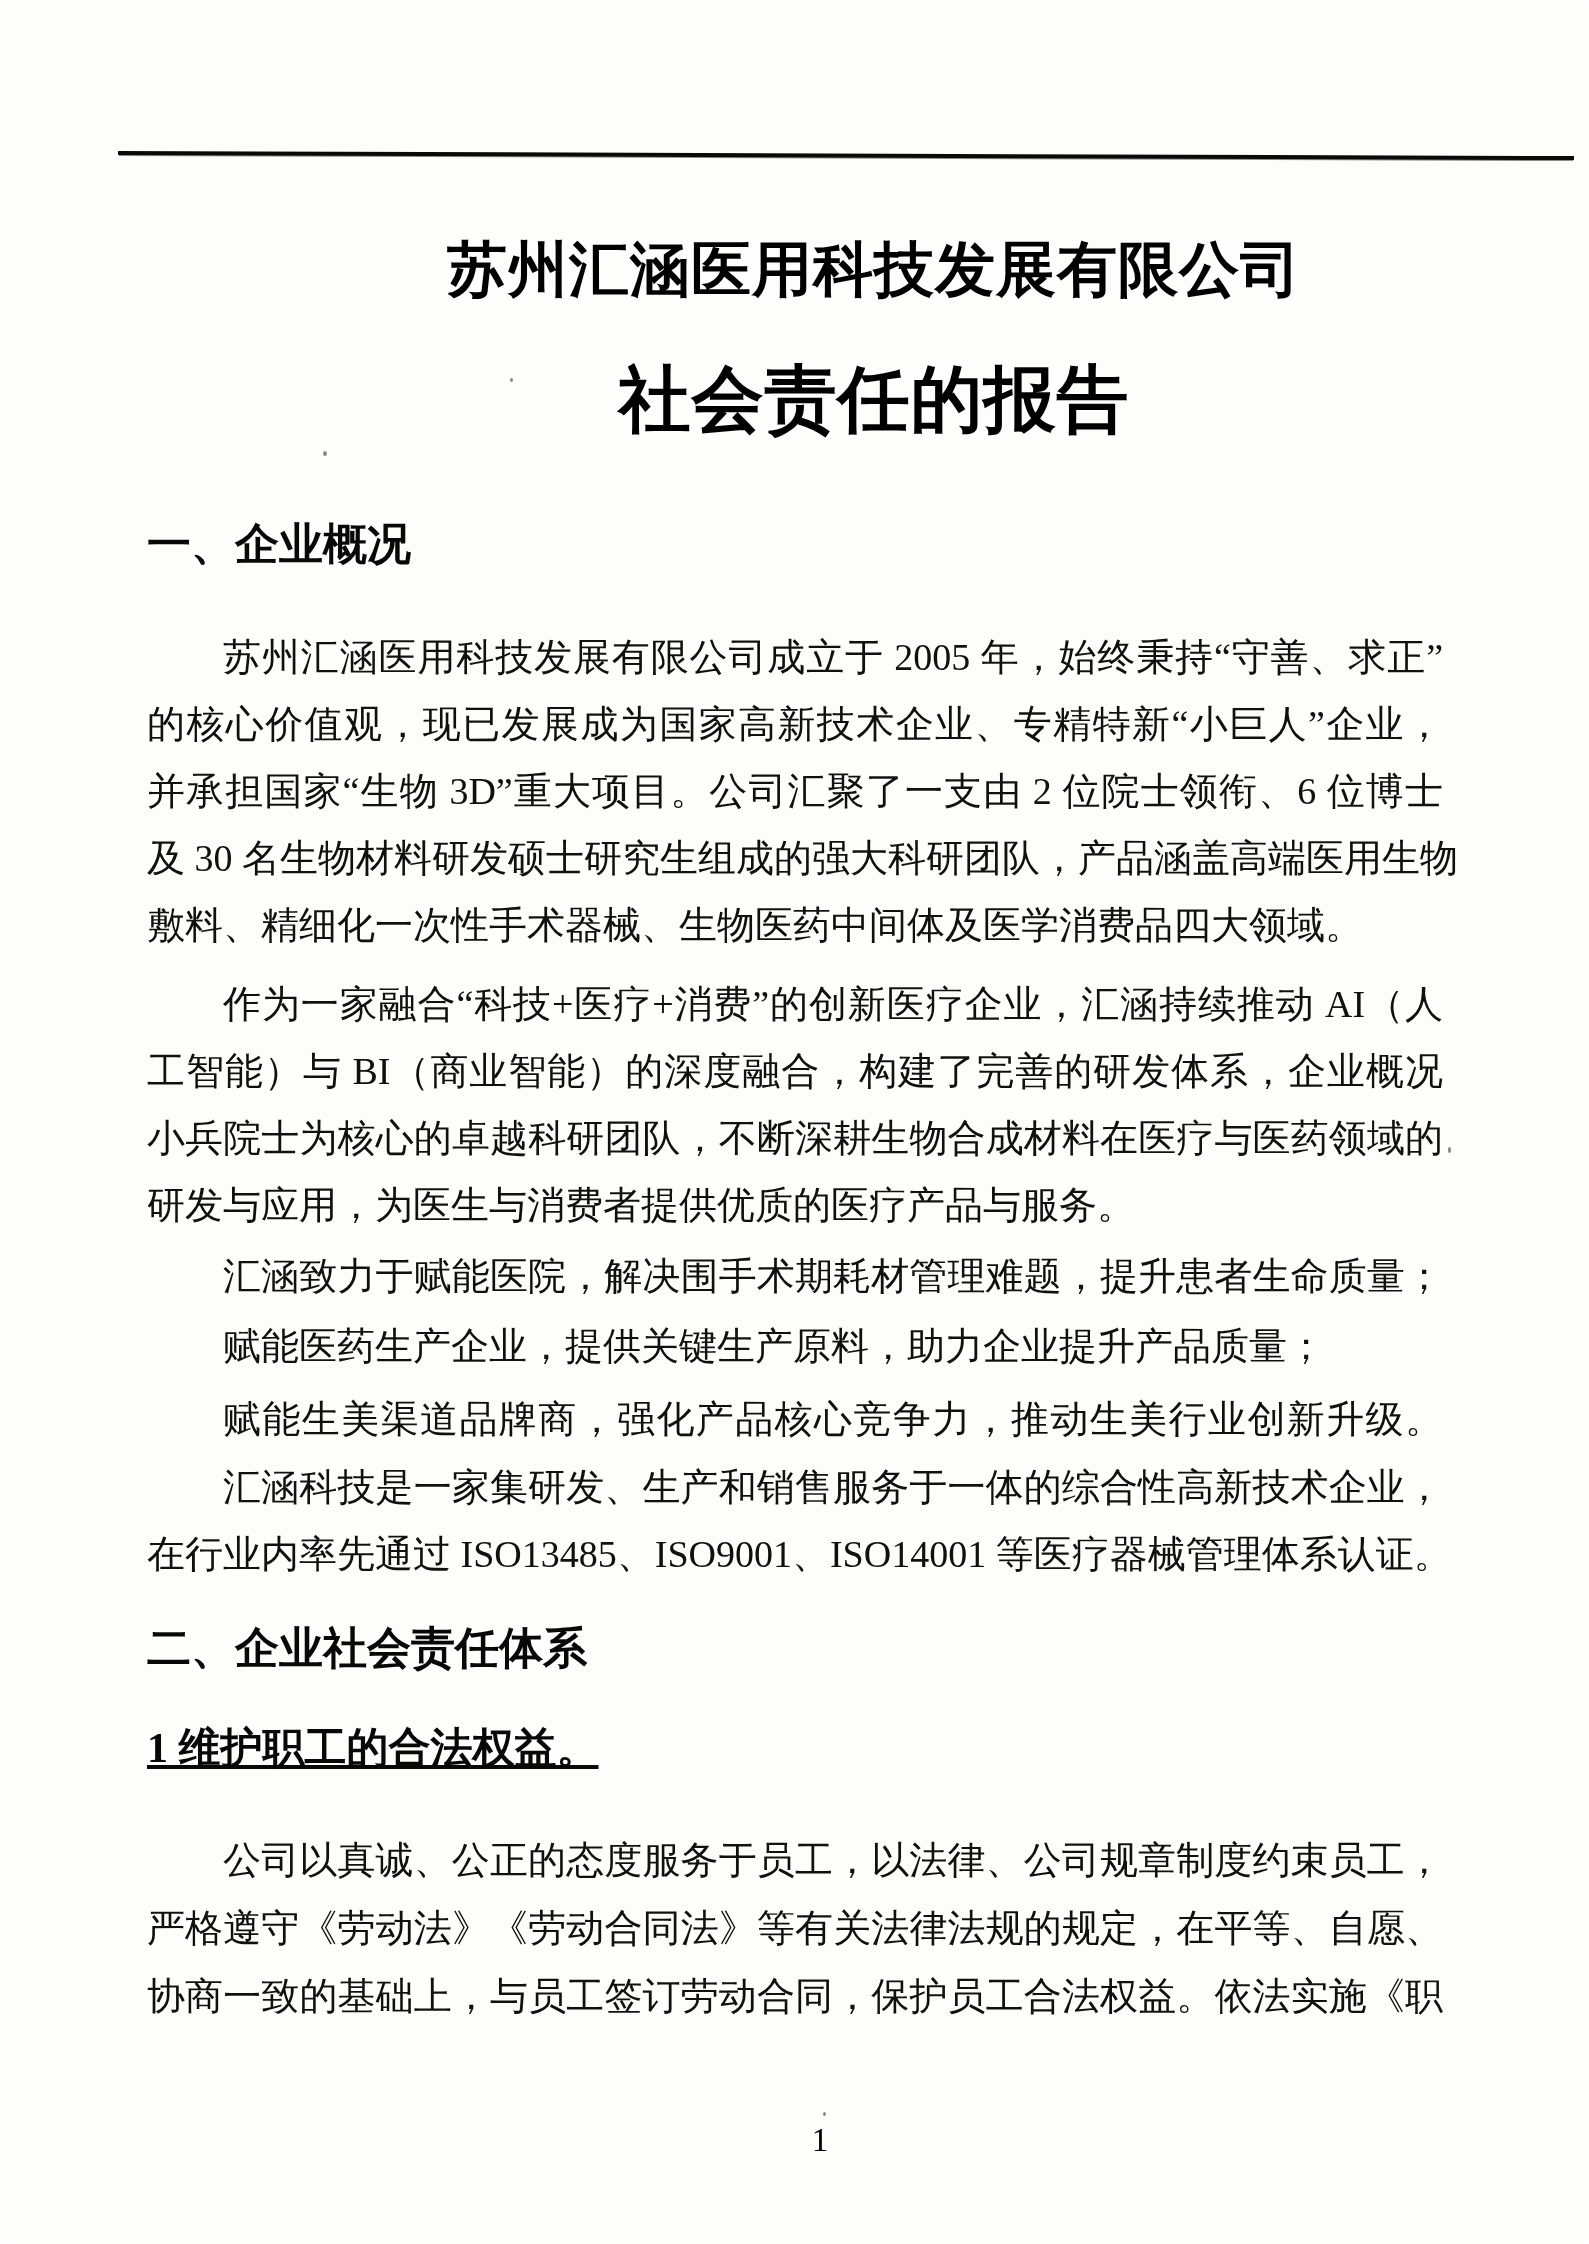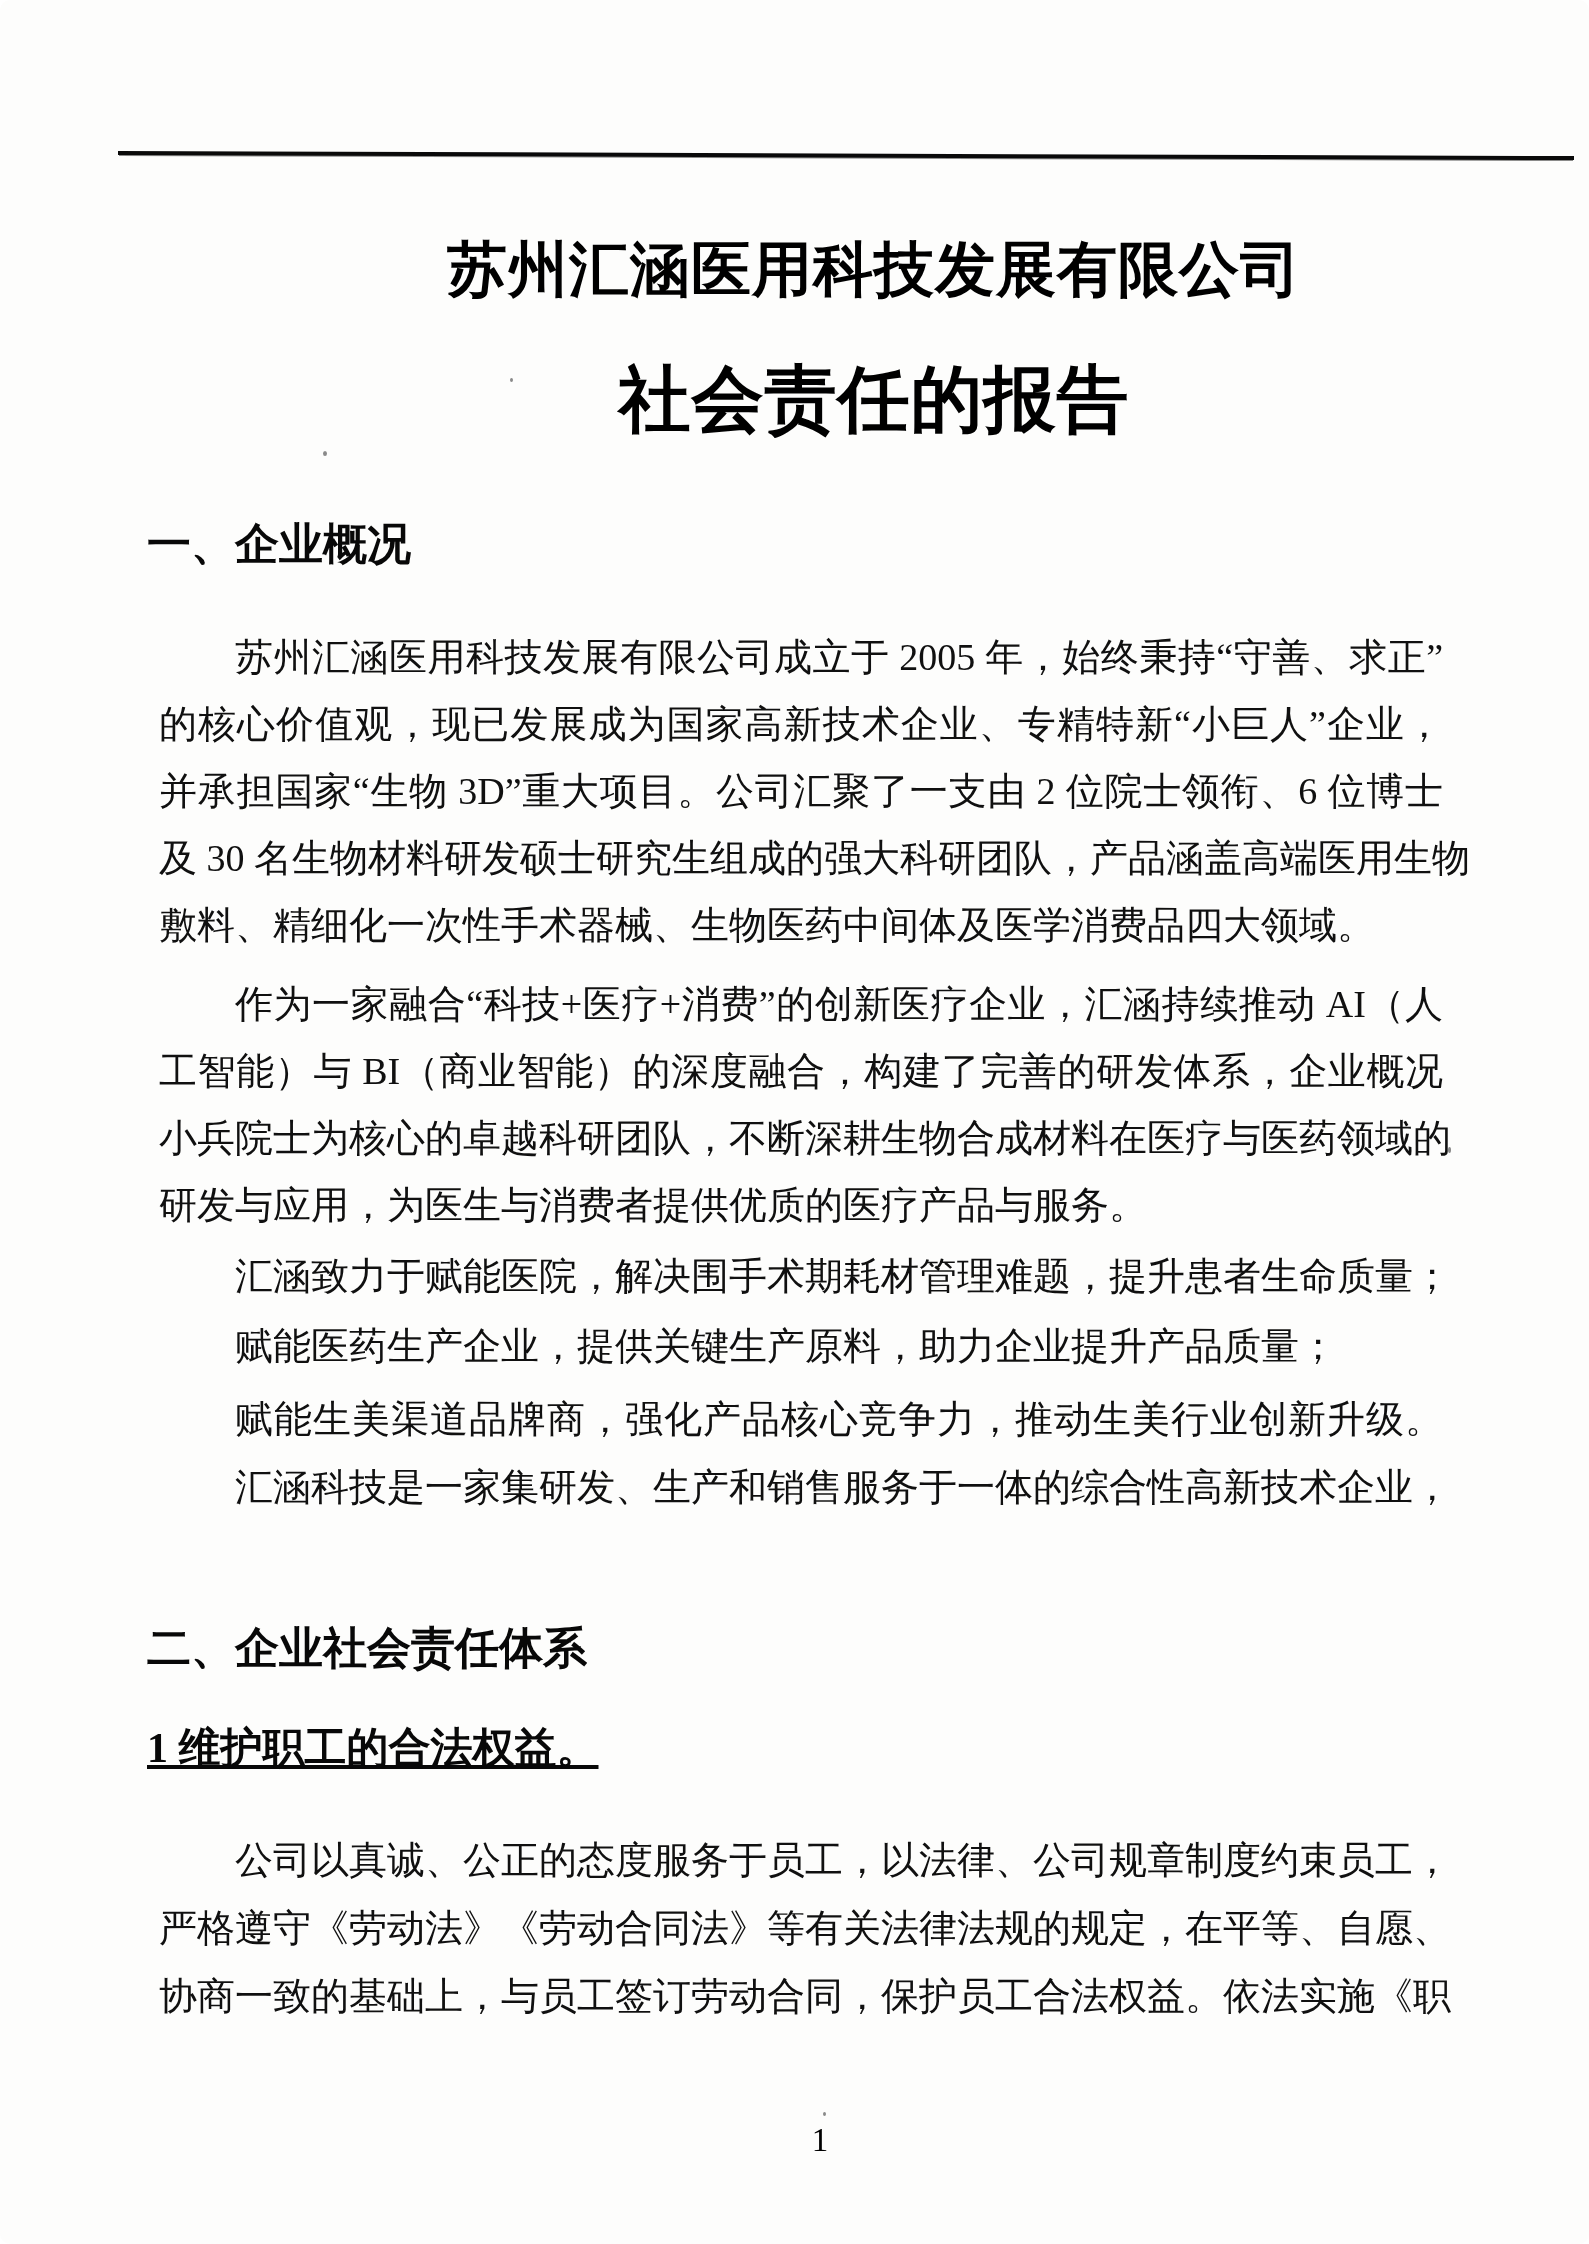--- a/index.html
+++ b/index.html
@@ -57,21 +57,21 @@
     line-height: 67px;
     color: #101010;
   }
   .p1 { top: 624px; }
   .p2 { top: 971px; }
   .p3 { top: 1243px; }
   .p4 { top: 1313px; }
   .p5 { top: 1386px; }
   .p6 { top: 1454px; }
   .p7 { top: 1826px; line-height: 68px; }
-  .line { white-space: nowrap; margin-left: 12px; }
+  .line { white-space: nowrap; }
   .jf { text-align: justify; text-align-last: justify; text-justify: inter-character; }
   .ind { text-indent: 2em; }
   .pageno {
     position: absolute;
     left: 780px;
     top: 2120px;
     width: 80px;
     text-align: center;
     font-size: 33px;
     line-height: 40px;
@@ -127,20 +127,21 @@
   <div class="para p4">
     <div class="line ind">赋能医药生产企业，提供关键生产原料，助力企业提升产品质量；</div>
   </div>
 
   <div class="para p5">
     <div class="line ind jf">赋能生美渠道品牌商，强化产品核心竞争力，推动生美行业创新升级。</div>
   </div>
 
   <div class="para p6">
     <div class="line ind jf">汇涵科技是一家集研发、生产和销售服务于一体的综合性高新技术企业，</div>
+    <div class="line jf">在行业内率先通过 ISO13485、ISO9001、ISO14001 等医疗器械管理体系认证。</div>
   </div>
 
   <div class="heading h2">二、企业社会责任体系</div>
 
   <div class="heading h3">1 维护职工的合法权益。</div>
 
   <div class="para p7">
     <div class="line ind jf">公司以真诚、公正的态度服务于员工，以法律、公司规章制度约束员工，</div>
     <div class="line jf">严格遵守《劳动法》《劳动合同法》等有关法律法规的规定，在平等、自愿、</div>
     <div class="line jf">协商一致的基础上，与员工签订劳动合同，保护员工合法权益。依法实施《职</div>

